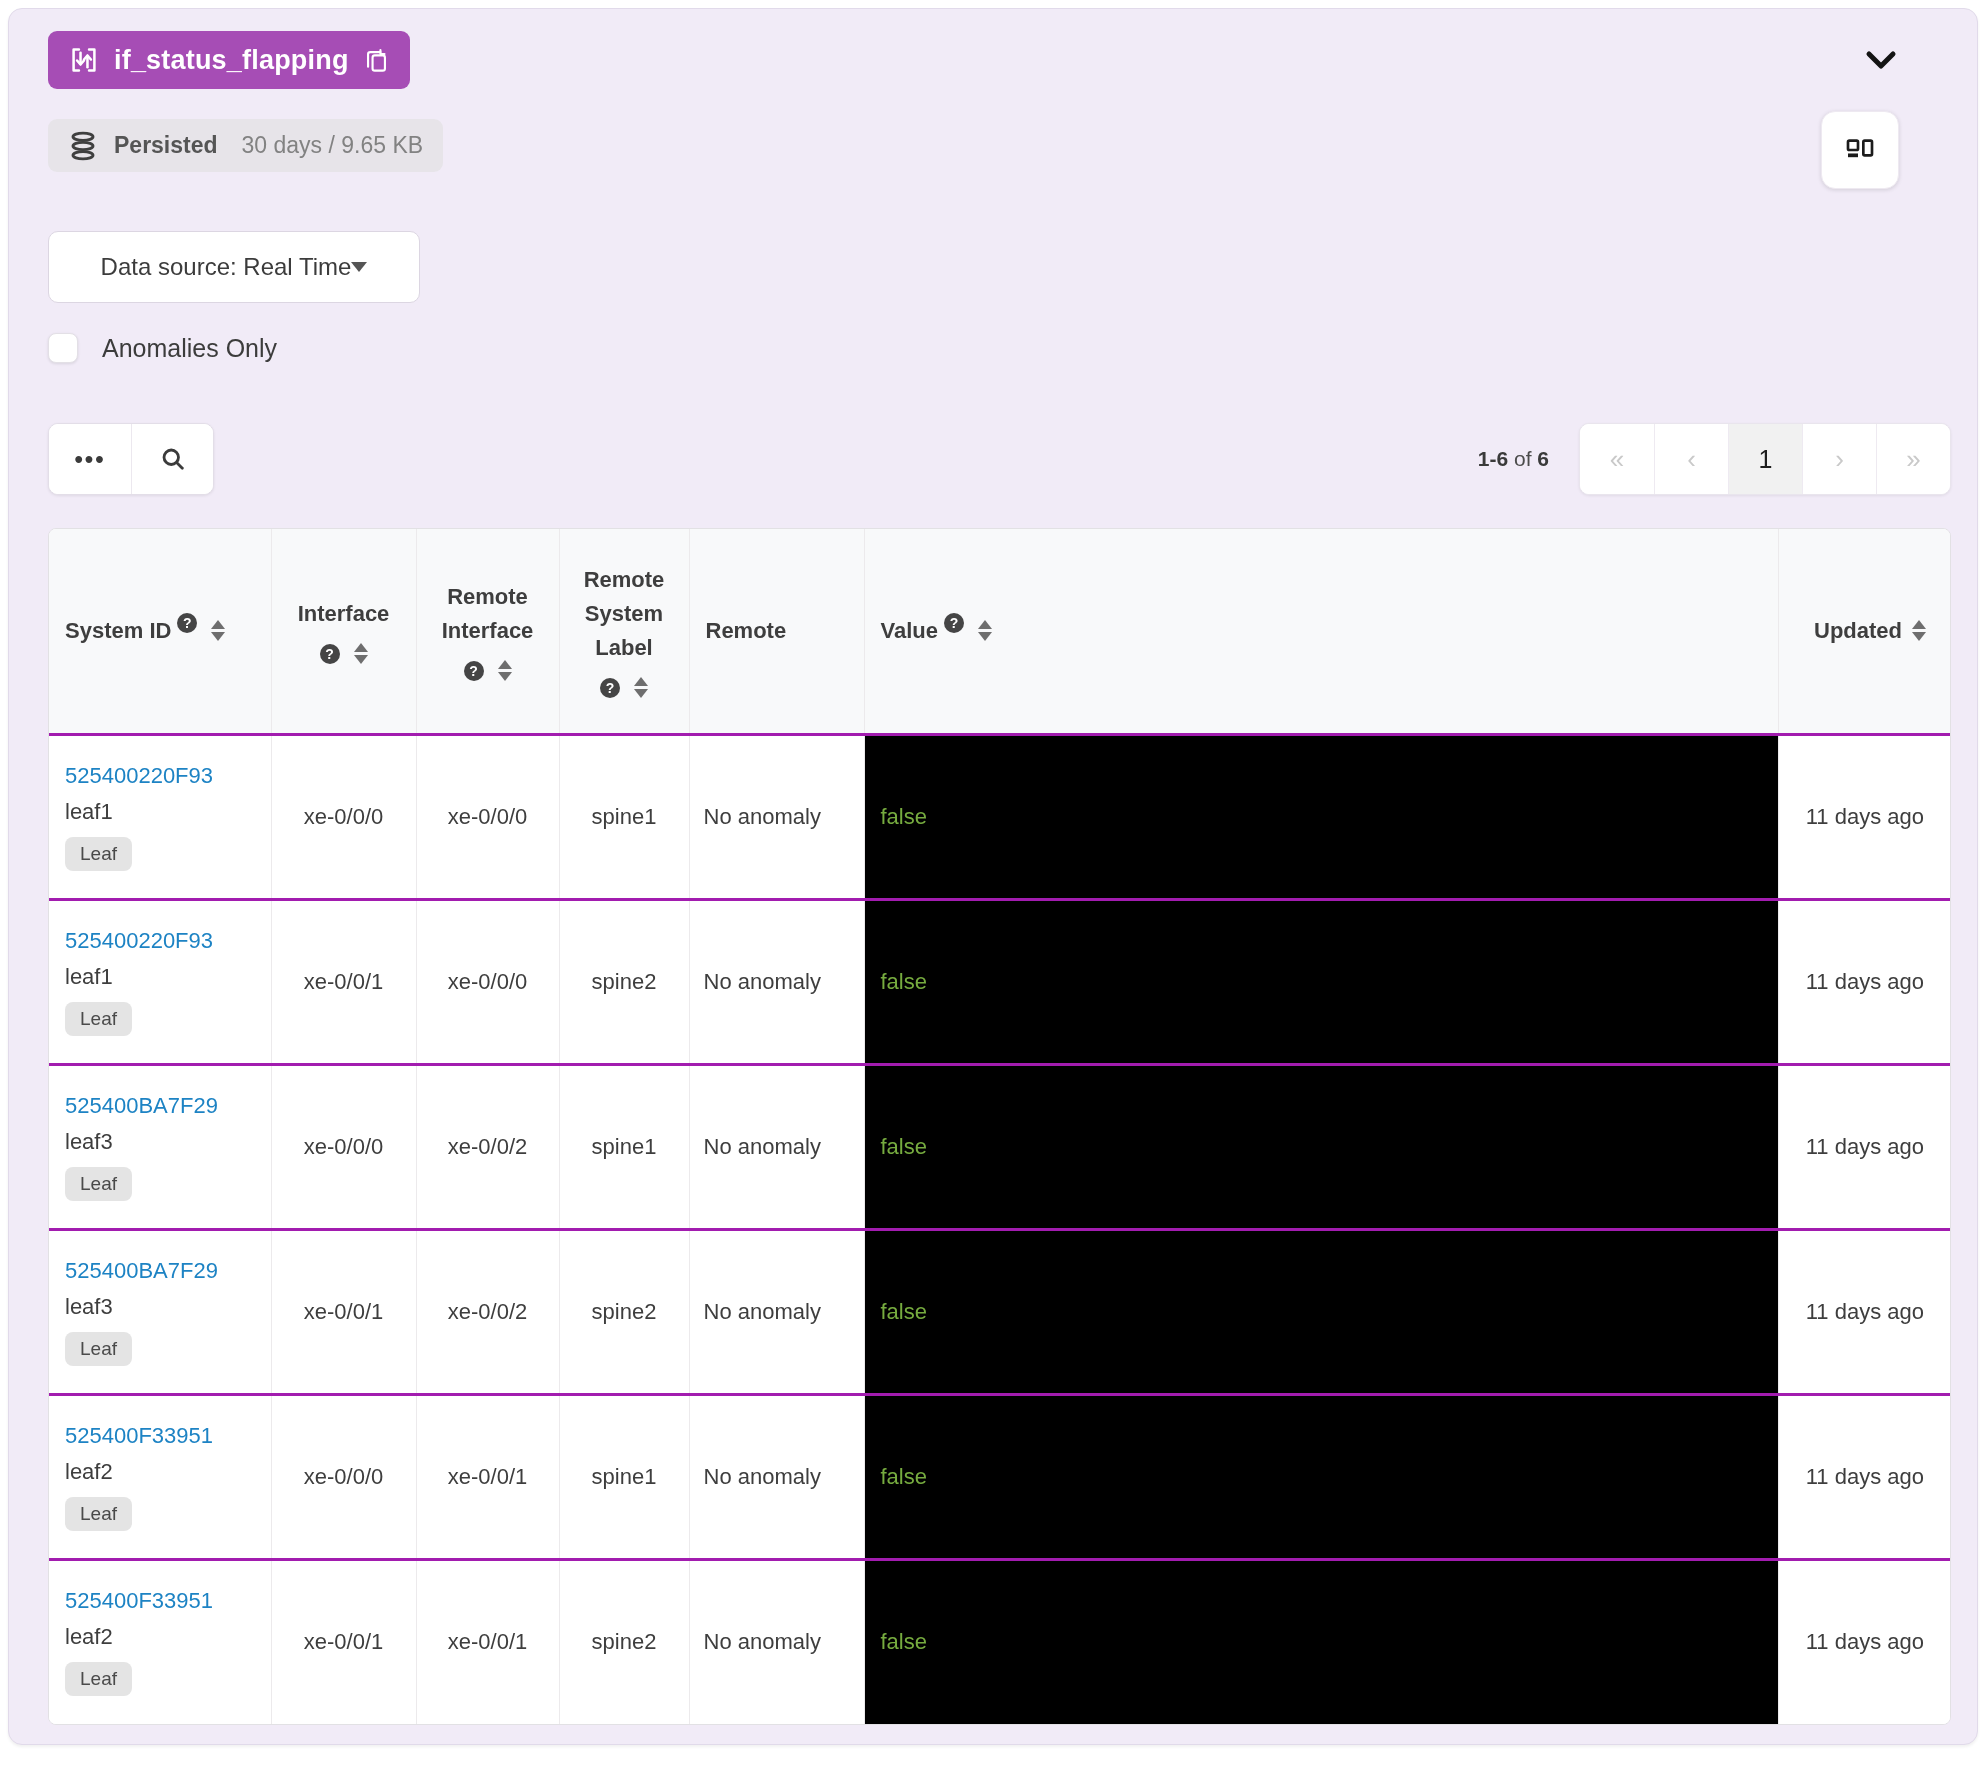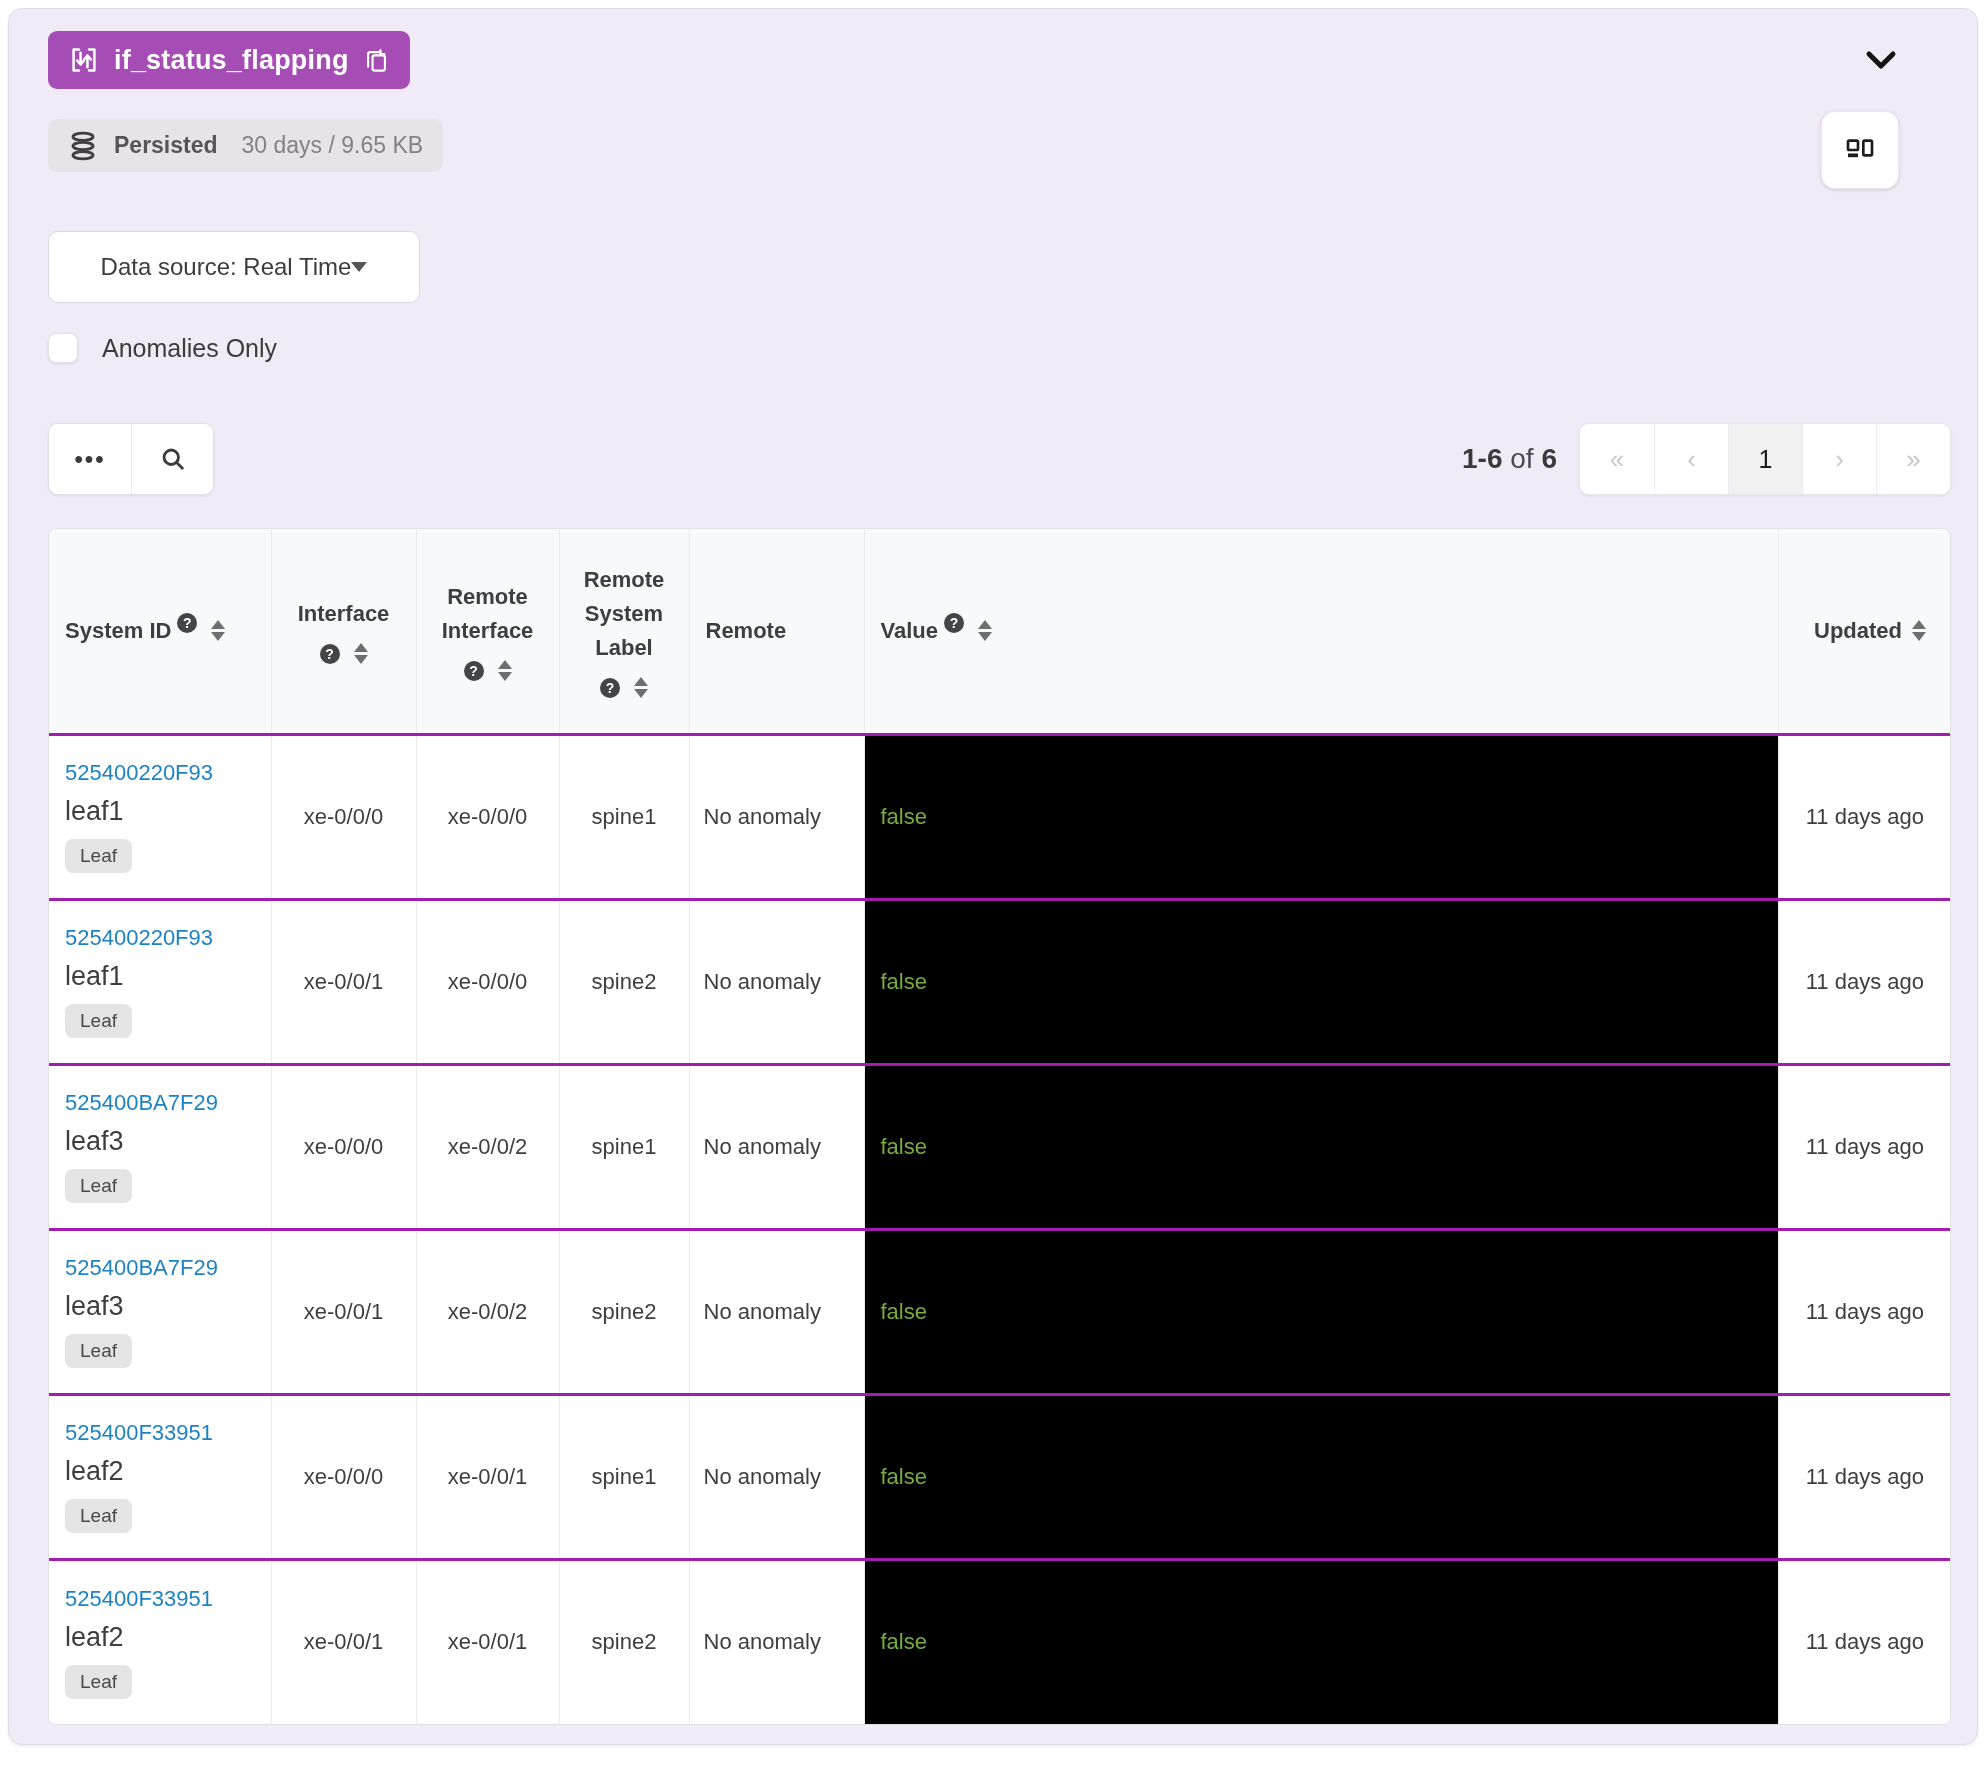--- a/index.html
+++ b/index.html
@@ -58,21 +58,21 @@
     box-shadow:0 1px 3px rgba(0,0,0,0.08); overflow:hidden;
   }
   .btn-group button{
     width:82px; height:70px; background:#ffffff; border:none; cursor:pointer;
     display:flex; align-items:center; justify-content:center; font-size:26px; color:#3b3b3b;
   }
   .btn-group button + button{ border-left:1px solid #ece8ef; }
   .more-glyph{ font-weight:700; letter-spacing:2px; font-size:24px; color:#3b3b3b; }
 
   .pag-area{ display:flex; align-items:center; gap:18px; }
-  .pag-range{ font-size:28px; color:#3a3a3a; margin-right:4px; }
+  .pag-range{ font-size:21px; color:#3a3a3a; margin-right:12px; }
   .pag-range b{ font-weight:800; }
   .pag-range .of{ font-weight:400; color:#4c4c4c; }
   .pager{
     display:inline-flex; background:#ffffff; border:1px solid #e9e5ed; border-radius:10px;
     box-shadow:0 1px 3px rgba(0,0,0,0.07); overflow:hidden;
   }
   .pager .pg{
     width:74px; height:70px; display:flex; align-items:center; justify-content:center;
     background:#ffffff; border:none; font-size:26px; color:#c9c9c9; cursor:pointer;
   }
@@ -103,21 +103,21 @@
     width:20px; height:20px; border-radius:50%; background:#454545; color:#ffffff;
     font-size:14px; font-weight:700; cursor:pointer; flex:none;
   }
   .help-dot.raised{ transform:translateY(-8px); margin-left:-4px; }
   .sort{ display:inline-flex; flex-direction:column; gap:3px; cursor:pointer; flex:none; }
   .tri-up{ width:0; height:0; border-left:7px solid transparent; border-right:7px solid transparent; border-bottom:9px solid #6e6e6e; }
   .tri-down{ width:0; height:0; border-left:7px solid transparent; border-right:7px solid transparent; border-top:9px solid #6e6e6e; }
 
   td.col-system{ padding:18px 16px; }
   .sys-link{ color:#1d83c4; text-decoration:none; font-size:22px; display:inline-block; cursor:pointer; }
-  .sys-name{ margin-top:10px; color:#3e3e3e; font-size:27px; }
+  .sys-name{ margin-top:10px; color:#3e3e3e; font-size:22px; }
   .role-pill{
     display:inline-block; margin-top:12px; background:#e4e4e4; color:#4a4a4a;
     font-size:19px; padding:6px 15px; border-radius:8px;
   }
   td.col-center{ text-align:center; }
   td.col-left{ padding-left:14px; text-align:left; }
   td.col-value{ background:#000000; color:#76ab3f; padding-left:16px; text-align:left; }
   td.col-updated{ text-align:right; padding-right:26px; }
 
   svg{ display:block; }

